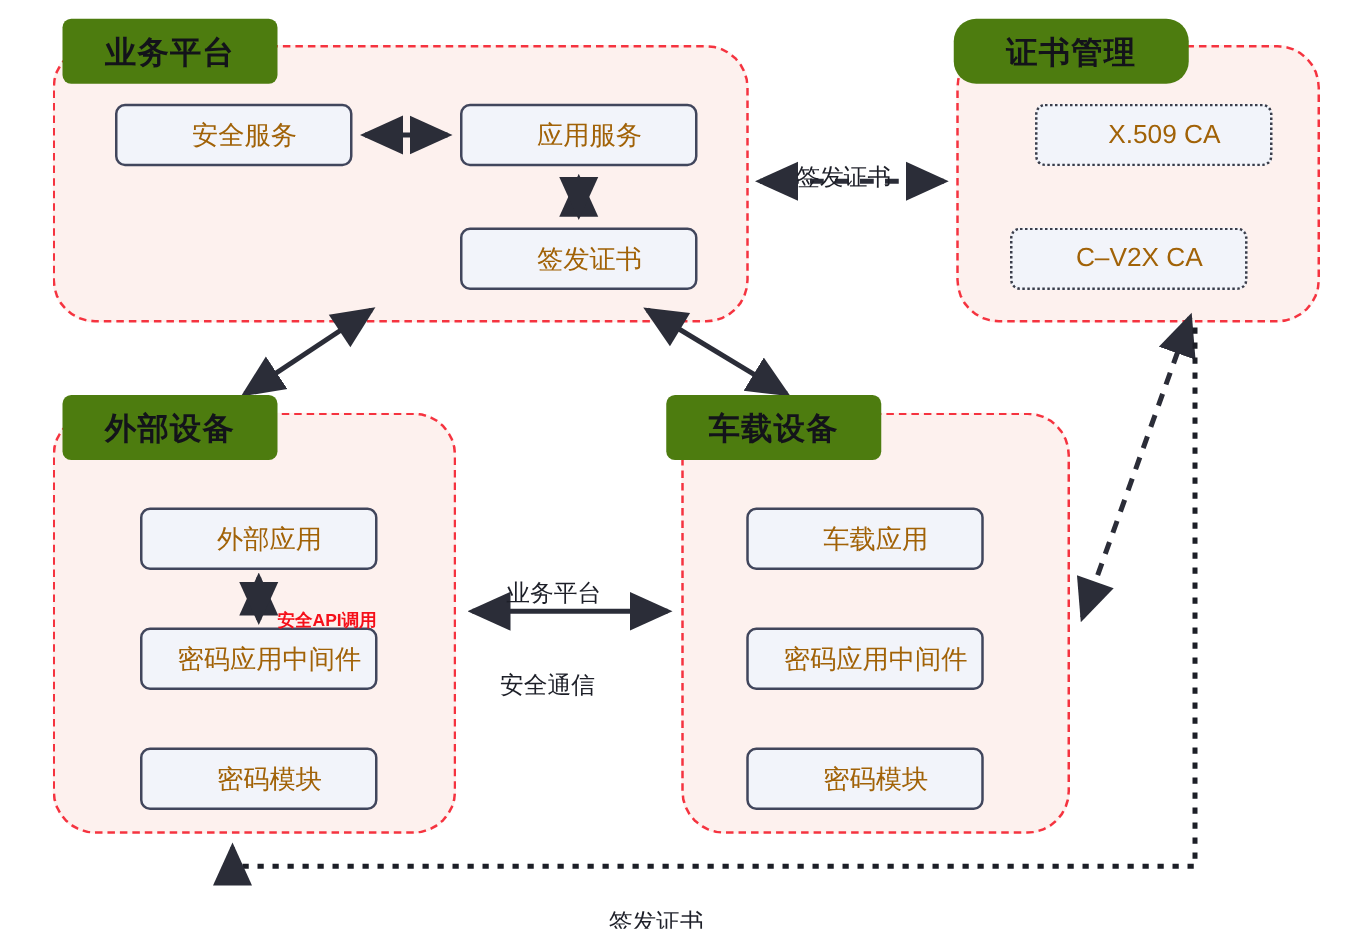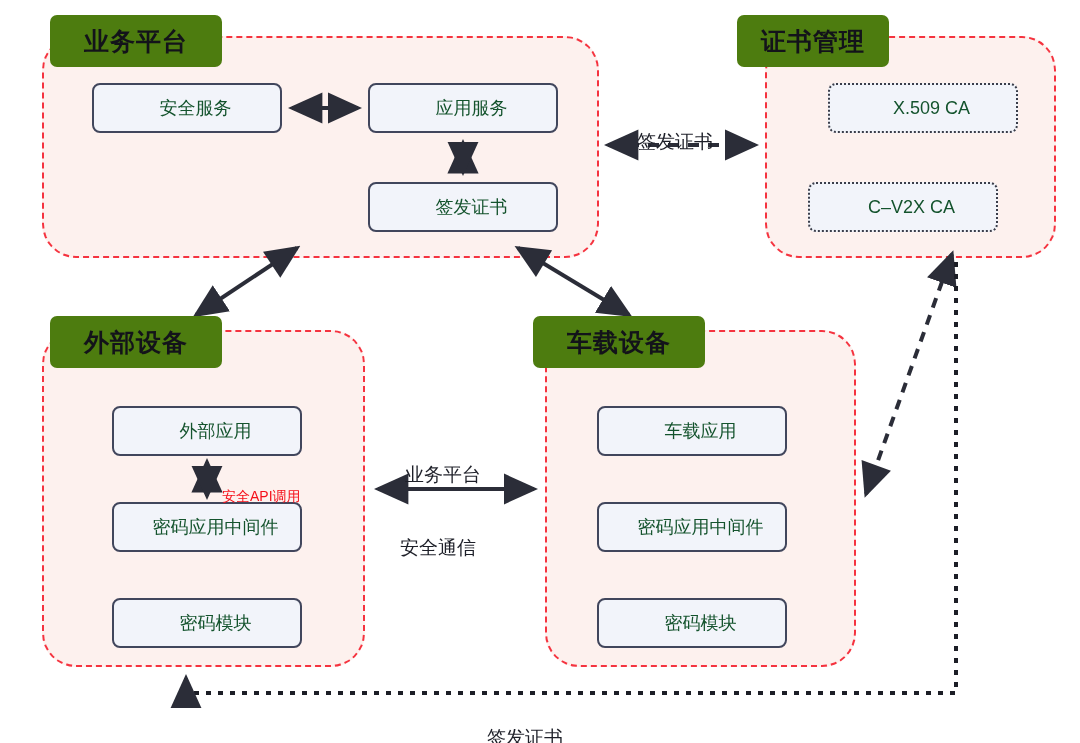--- a/index.html
+++ b/index.html
@@ -31,32 +31,32 @@
     border-radius:7px;
     color:#13131a;
     font-size:25px;
     font-weight:700;
     letter-spacing:1px;
     display:flex;align-items:center;justify-content:center;
     box-sizing:border-box;
     z-index:6;
   }
   #badge-platform{ left:50px;  top:15px;  width:172px; height:52px; }
-  #badge-cert    { left:737px; top:15px;  width:152px; height:52px; }
+  #badge-cert    { left:763px; top:15px;  width:188px; height:52px;border-radius:18px; }
   #badge-ext     { left:50px;  top:316px; width:172px; height:52px; }
   #badge-veh     { left:533px; top:316px; width:172px; height:52px; }
 
   
   .node{
     position:absolute;
     background:#f2f4fa;
     border:2px solid #41465c;
     border-radius:8px;
-    color:#14532d;
-    font-size:18px;
+    color:#a16207;
+    font-size:21px;
     display:flex;align-items:center;justify-content:center;
     box-sizing:border-box;
     z-index:5;
     padding-left:17px;
   }
   .node.dotted{ border:2px dotted #3a3d4a; }
 
   
   #n-sec-svc { left:92px;  top:83px;  width:190px; height:50px; }
   #n-app-svc { left:368px; top:83px;  width:190px; height:50px; }
@@ -75,21 +75,21 @@
 
   
   .edge-label{
     position:absolute;
     color:#1d1f28;
     font-size:19px;
     white-space:nowrap;
     z-index:7;
     margin-top:19px;
   }
-  .edge-label.red{ color:#f5101a; font-size:14px; font-weight:400; }
+  .edge-label.red{ color:#f5101a; font-size:14px; font-weight:700; }
 
   #lbl-issue-top  { left:637px; top:110px; }
   #lbl-authn      { left:405px; top:443px; }
   #lbl-seccomm    { left:400px; top:516px; }
   #lbl-api        { left:222px; top:469px; }
   #lbl-issue-bot  { left:487px; top:706px; }
 
   
   #wires{position:absolute;left:0;top:0;width:1080px;height:743px;z-index:4;}
 </style>

